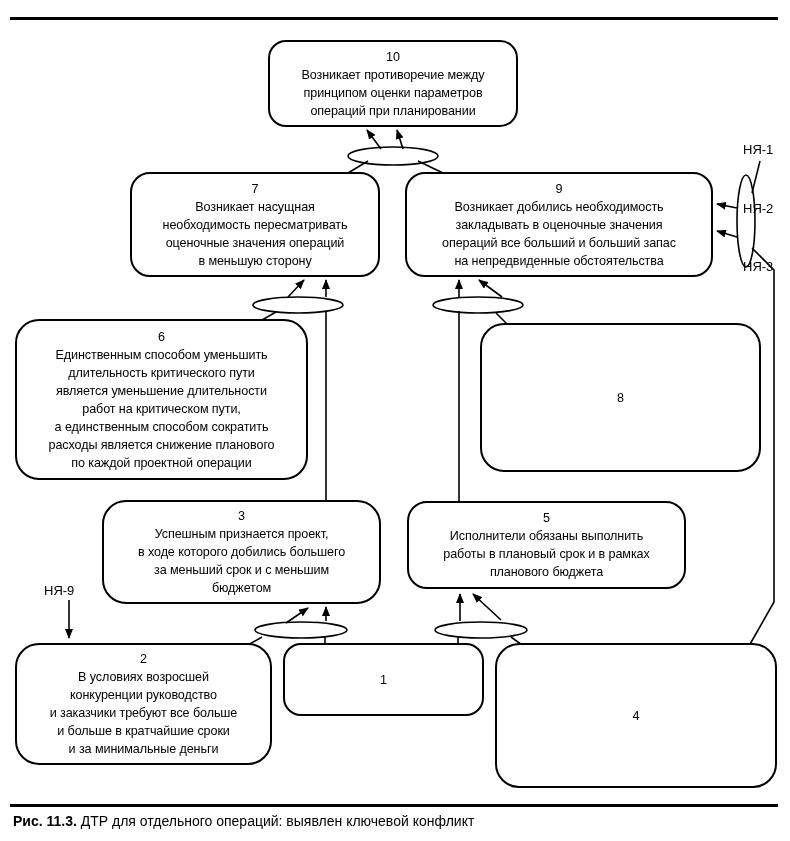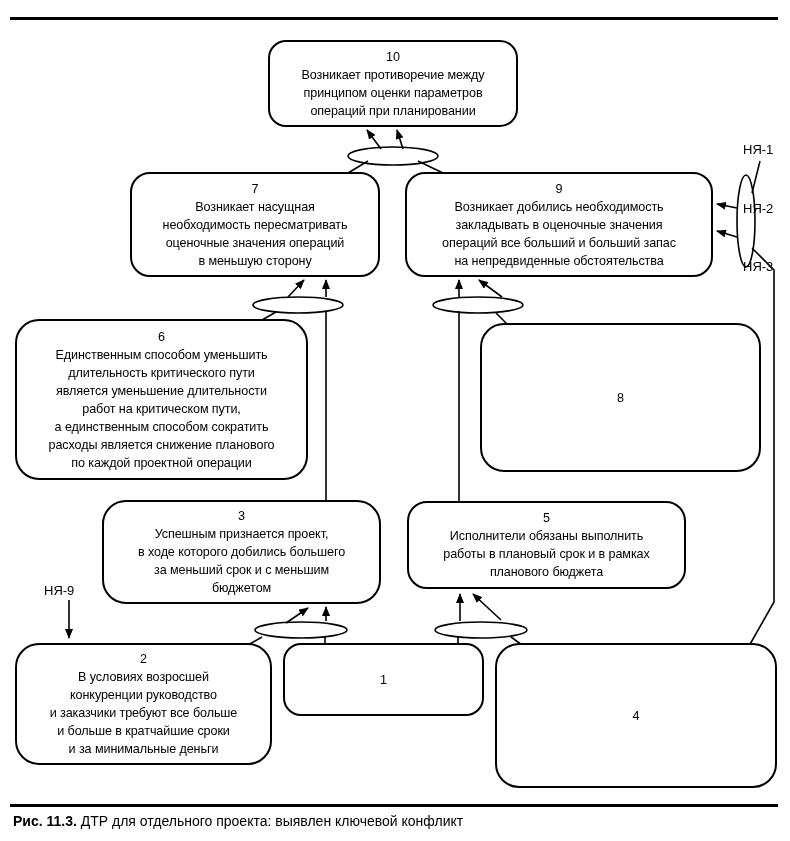--- a/index.html
+++ b/index.html
@@ -158,16 +158,16 @@
 
   <div class="side-label" style="left:743px; top:101px;">
     <div>НЯ-1</div>
     <div>НЯ-2</div>
     <div>НЯ-3</div>
   </div>
   <div class="side-label" style="left:44px; top:581px;">НЯ-9</div>
 
   <div class="rule bottom"></div>
   <div class="caption">
-    <span class="cap-label">Рис. 11.3.</span><span> ДТР для отдельного проекта: выявлен ключевой конфликт</span>
+    <span class="cap-label">Рис. 11.3.</span><span> ДТР для отдельного операций: выявлен ключевой конфликт</span>
   </div>
 
 </div>
 
 </body></html>

